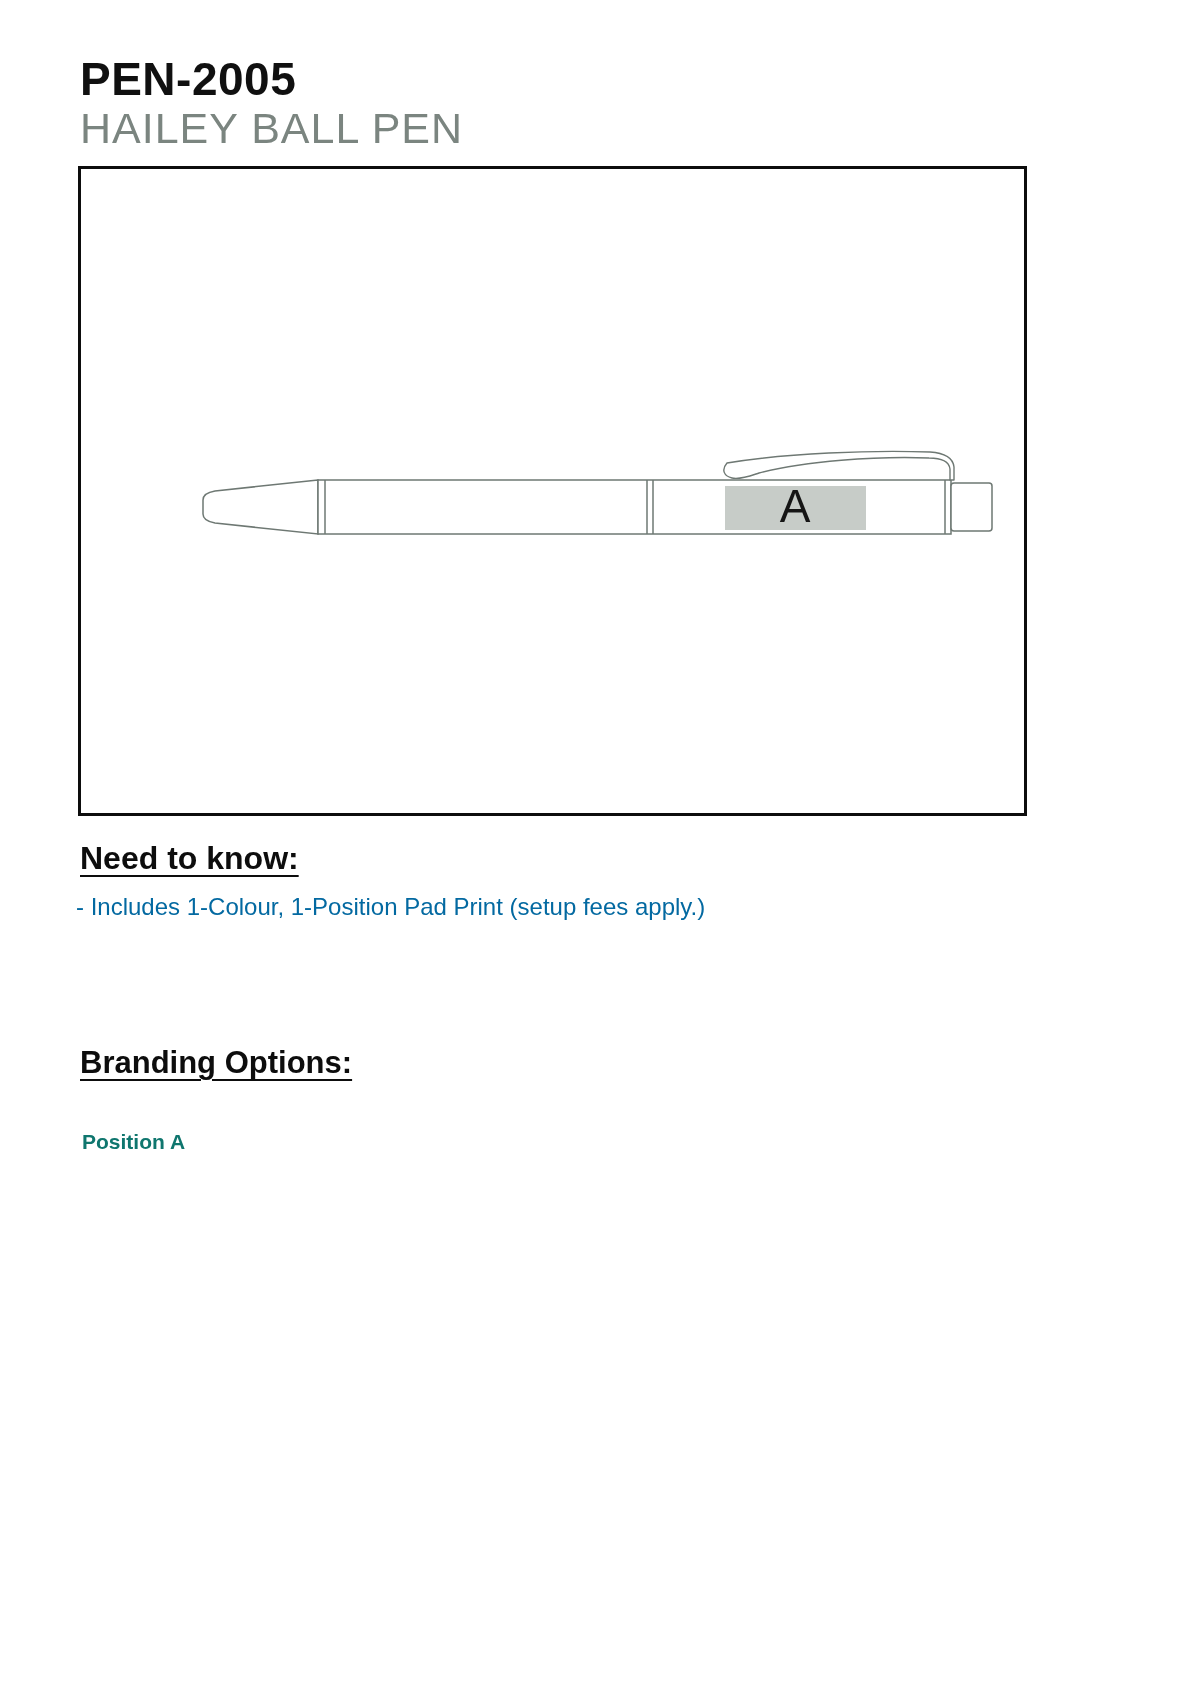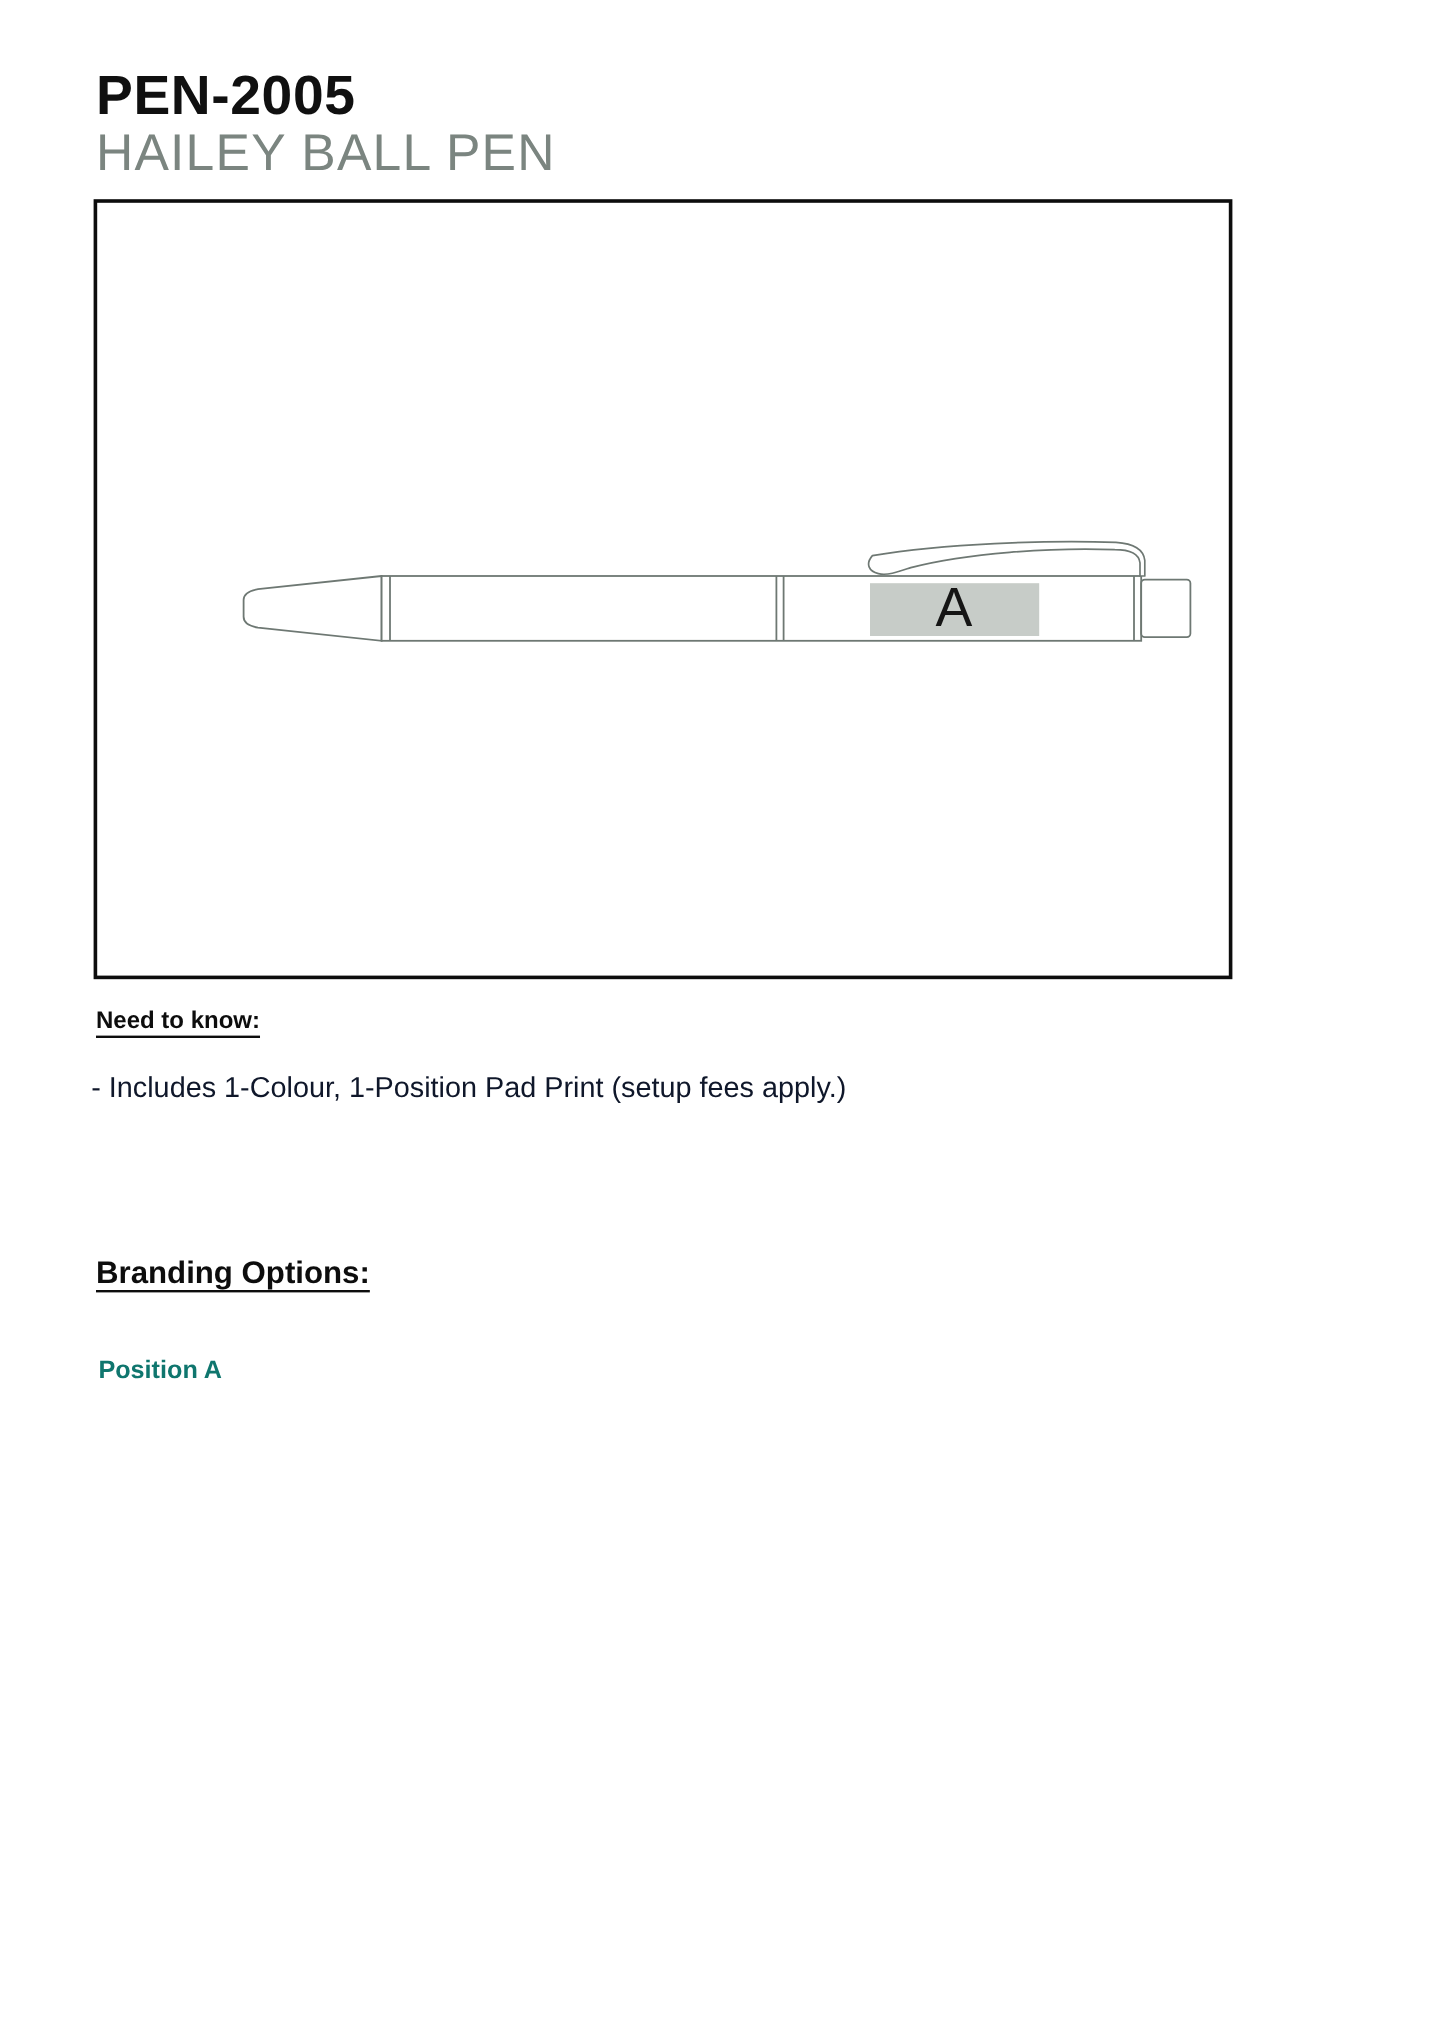--- a/index.html
+++ b/index.html
@@ -37,27 +37,27 @@
   }
   .image-frame svg { display: block; width: 100%; height: 100%; }
   .section-heading {
     position: absolute;
     font-weight: 700;
     color: #0d0d0d;
     text-decoration: underline;
     text-decoration-thickness: 2px;
     text-underline-offset: 6px;
   }
-  .need-heading { left: 80px; top: 840px; font-size: 20px; }
-  .branding-heading { left: 80px; top: 1045px; font-size: 26px; }
+  .need-heading { left: 80px; top: 840px; font-size: 32px; }
+  .branding-heading { left: 80px; top: 1045px; font-size: 31px; }
   .note-line {
     position: absolute;
     left: 76px; top: 893px;
     font-size: 24px;
-    color: #0f172a;
+    color: #0369a1;
   }
   .position-name {
     position: absolute;
     left: 82px; top: 1130px;
     font-size: 21px;
     font-weight: 700;
     color: #0f766e;
   }
   .branding-line {
     position: absolute;

